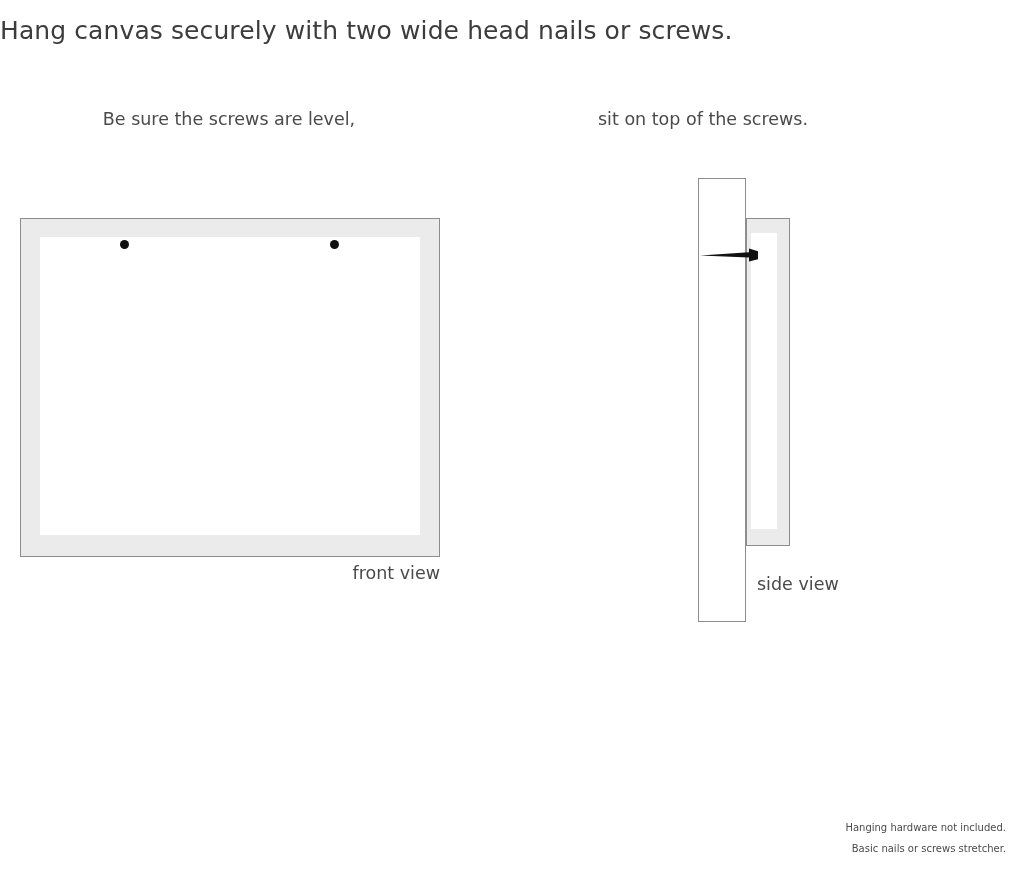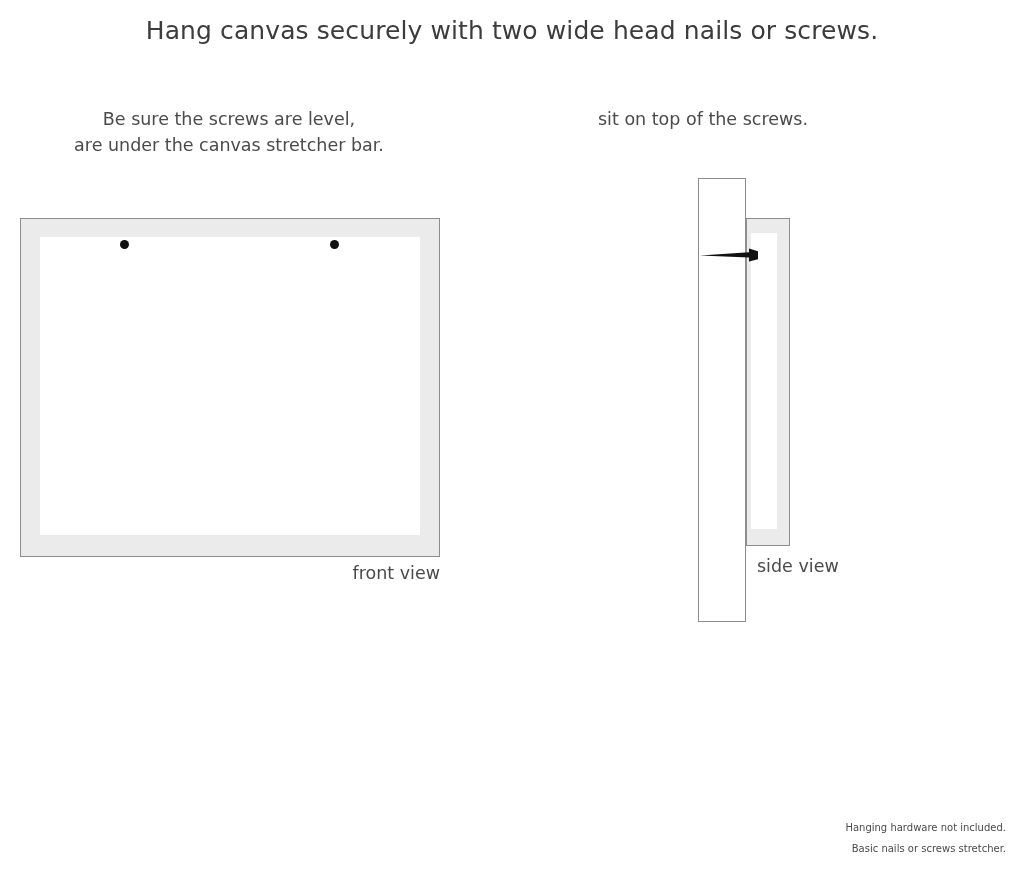--- a/index.html
+++ b/index.html
@@ -16,21 +16,20 @@
     color: #3a3a3a;
     -webkit-font-smoothing: antialiased;
   }
 
   
   .headline {
     position: absolute;
     left: 0;
     top: 14px;
     width: 1024px;
-    text-align: center;
     font-size: 25px;
     font-weight: 400;
     letter-spacing: 0.1px;
     color: #3c3c3c;
     line-height: 34px;
     white-space: nowrap;
   }
 
   
   .caption {
@@ -149,21 +148,21 @@
     white-space: nowrap;
   }
   .label-front {
     left: 240px;
     top: 561px;
     width: 200px;
     text-align: right;
   }
   .label-side {
     left: 757px;
-    top: 531px;
+    top: 549px;
     text-align: left;
     margin-top: 23px;
   }
 
   
   .footer-note {
     position: absolute;
     right: 18px;
     top: 818px;
     text-align: right;
@@ -176,21 +175,20 @@
     white-space: nowrap;
   }
 </style>
 </head>
 <body>
 
 <div class="headline">Hang canvas securely with two wide head nails or screws.</div>
 
 <div class="caption caption-left">
   <span class="line">Be sure the screws are level,</span>
-  <span class="line">are under the canvas stretcher bar.</span>
 </div>
 
 <div class="caption caption-right">
   <span class="line">sit on top of the screws.</span>
 </div>
 
 <div class="front-view">
   <div class="front-frame"></div>
   <div class="front-inner"></div>
   <div class="screw-dot left"></div>

